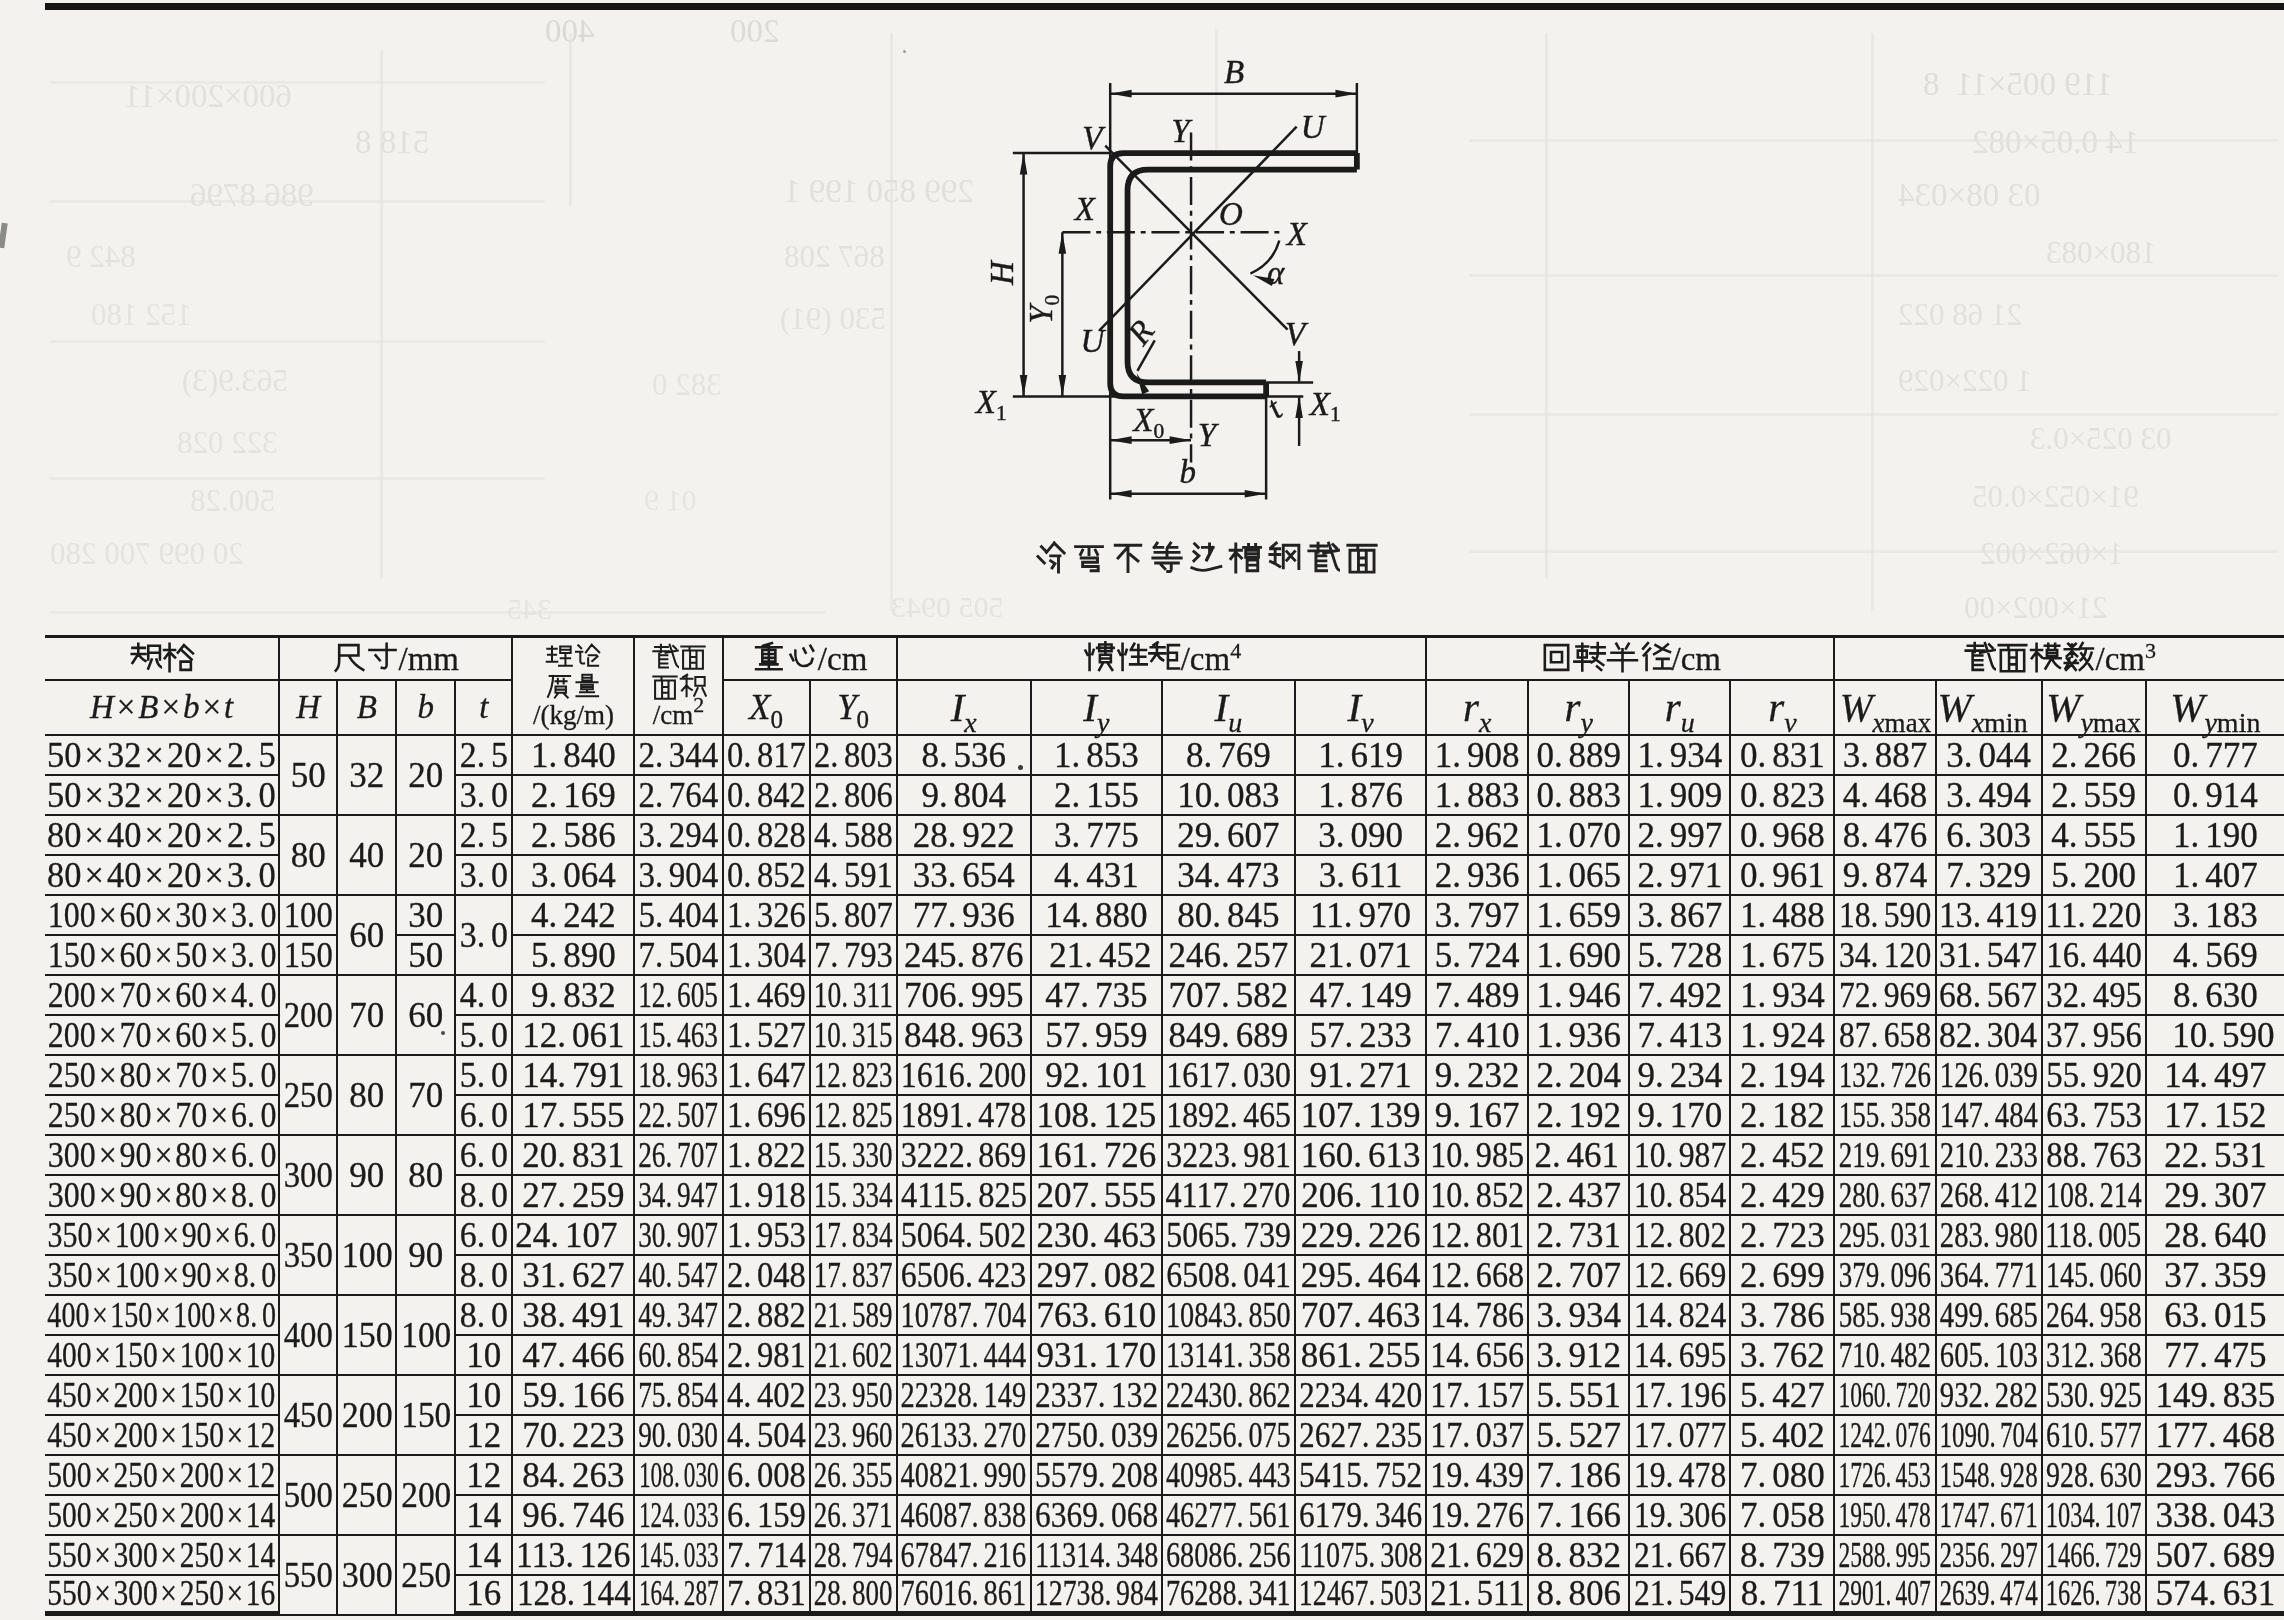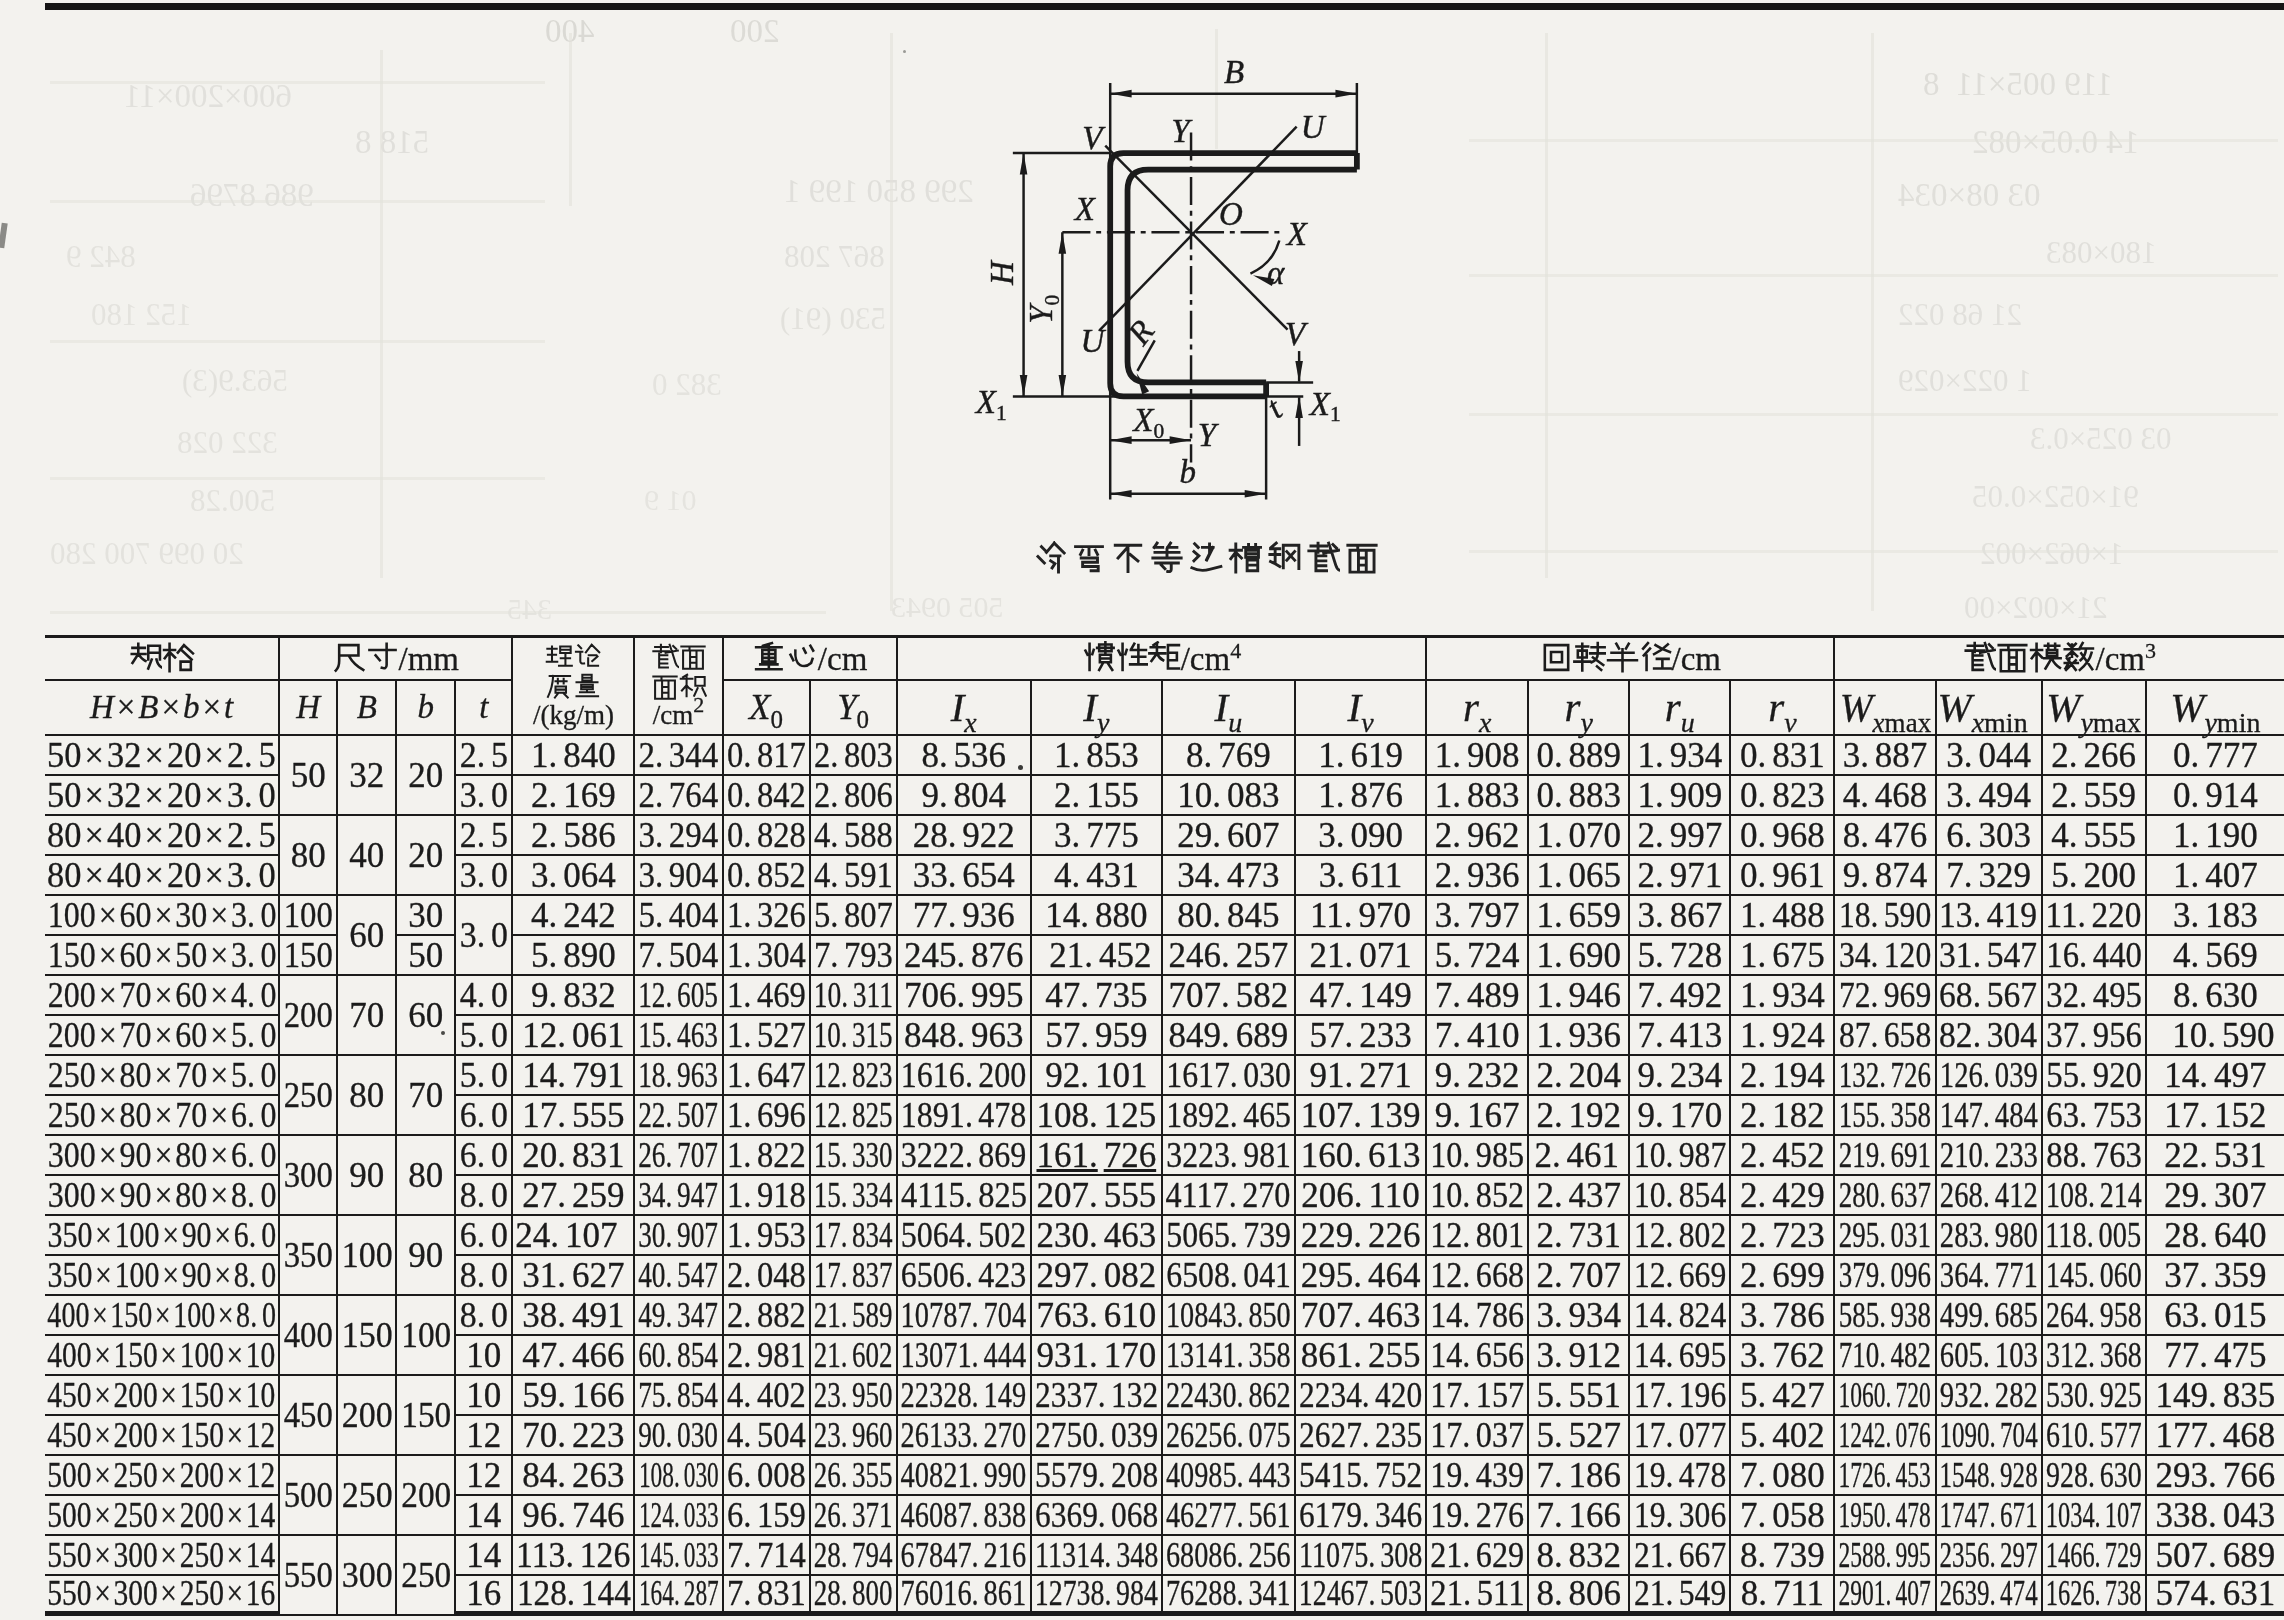--- a/index.html
+++ b/index.html
@@ -532,21 +532,21 @@
         <td><span class="fit" style="margin-left: -8.3px; margin-right: -8.3px; transform: scaleX(0.9133);">300<i class="x">×</i>90<i class="x">×</i>80<i class="x">×</i>6.<i class="sp"></i>0</span></td>
         <td rowspan="2"><span class="fit" style="margin-left: 0.8px; margin-right: 0.8px; transform: scaleX(0.9365);">300</span></td>
         <td rowspan="2"><span class="fit" style="margin-left: 0px; margin-right: 0px;">90</span></td>
         <td rowspan="2"><span class="fit" style="margin-left: 0px; margin-right: 0px;">80</span></td>
         <td><span class="fit" style="margin-left: 1.7px; margin-right: 1.7px; transform: scaleX(0.9667);">6.<i class="sp"></i>0</span></td>
         <td><span class="fit" style="margin-left: 0px; margin-right: 0px;">20.<i class="sp"></i>831</span></td>
         <td><span class="fit" style="margin-left: -9px; margin-right: -9px; transform: scaleX(0.7805);">26.<i class="sp"></i>707</span></td>
         <td><span class="fit" style="margin-left: -0.8px; margin-right: -0.8px; transform: scaleX(0.9314);">1.<i class="sp"></i>822</span></td>
         <td><span class="fit" style="margin-left: -9px; margin-right: -9px; transform: scaleX(0.7724);">15.<i class="sp"></i>330</span></td>
         <td><span class="fit" style="margin-left: -3.3px; margin-right: -3.3px; transform: scaleX(0.9152);">3222.<i class="sp"></i>869</span></td>
-        <td><span class="fit" style="margin-left: 0px; margin-right: 0px; text-decoration: underline;">161.<i class="sp"></i>726</span></td>
+        <td><span class="fit" style="margin-left: 0px; margin-right: 0px;">161.<i class="sp"></i>726</span></td>
         <td><span class="fit" style="margin-left: -4.1px; margin-right: -4.1px; transform: scaleX(0.9091);">3223.<i class="sp"></i>981</span></td>
         <td><span class="fit" style="margin-left: 0px; margin-right: 0px;">160.<i class="sp"></i>613</span></td>
         <td><span class="fit" style="margin-left: -1.7px; margin-right: -1.7px; transform: scaleX(0.9187);">10.<i class="sp"></i>985</span></td>
         <td><span class="fit" style="margin-left: 0px; margin-right: 4px;">2.<i class="sp"></i>461</span></td>
         <td><span class="fit" style="margin-left: -2.5px; margin-right: -2.5px; transform: scaleX(0.9024);">10.<i class="sp"></i>987</span></td>
         <td><span class="fit" style="margin-left: 0px; margin-right: 0px;">2.<i class="sp"></i>452</span></td>
         <td><span class="fit" style="margin-left: -11.6px; margin-right: -11.6px; transform: scaleX(0.7708);">219.<i class="sp"></i>691</span></td>
         <td><span class="fit" style="margin-left: -8.3px; margin-right: -8.3px; transform: scaleX(0.8194);">210.<i class="sp"></i>233</span></td>
         <td><span class="fit" style="margin-left: -0.8px; margin-right: -0.8px; transform: scaleX(0.935);">88.<i class="sp"></i>763</span></td>
         <td class="nr"><span class="fit" style="margin-left: 0px; margin-right: 0px;">22.<i class="sp"></i>531</span></td>

